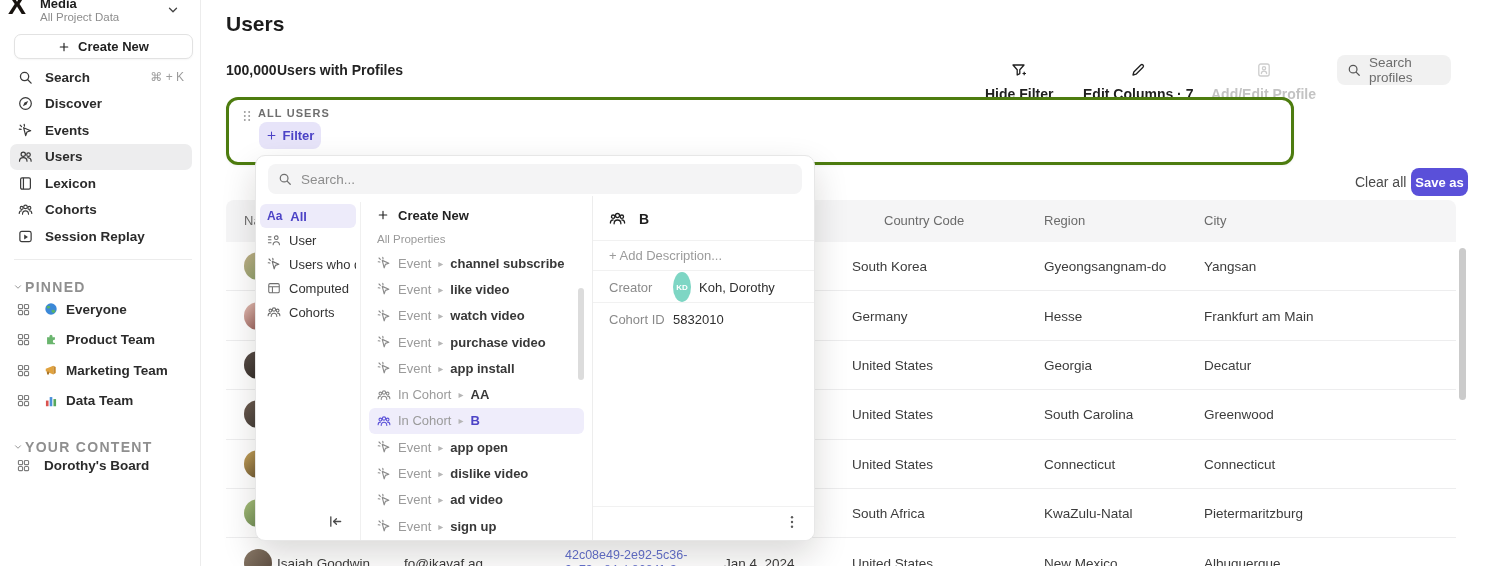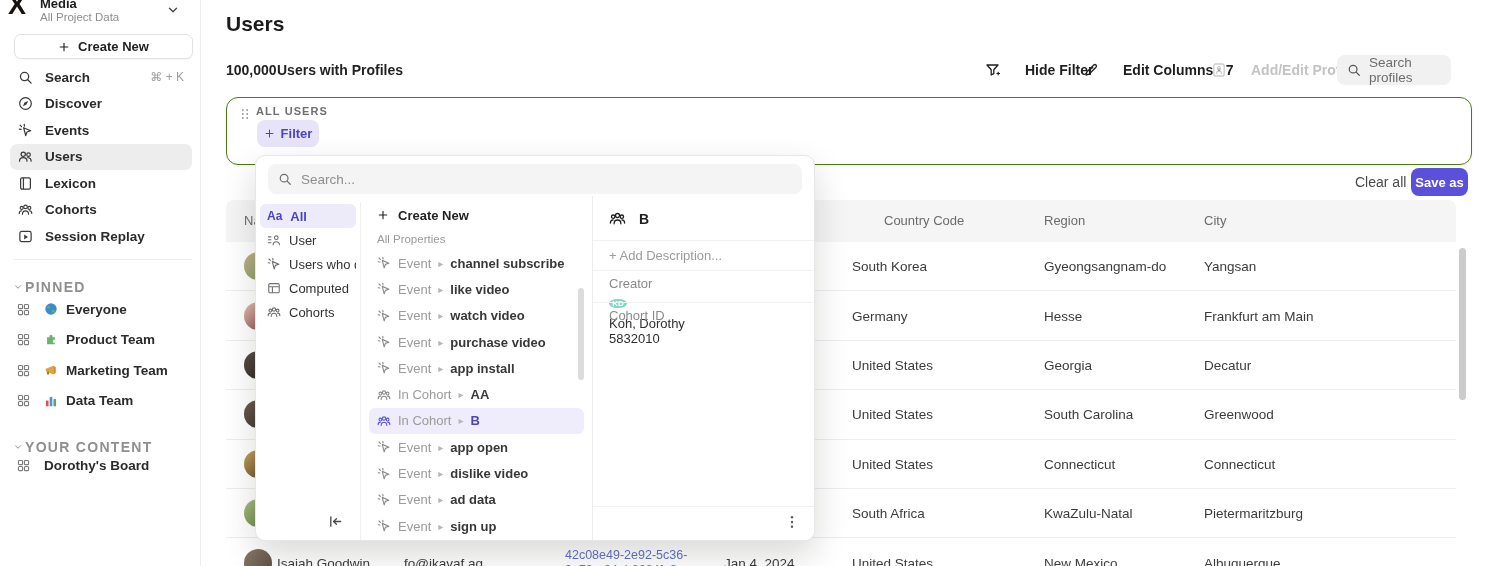--- a/index.html
+++ b/index.html
@@ -28,30 +28,30 @@
     font-size:14px;font-weight:700;letter-spacing:1.3px;color:#8f8f8f;margin-top:8px;}
   .sec-head .ic{color:#8f8f8f;}
   .pin-list{position:absolute;left:10px;right:6px;}
   .pin-item{display:flex;align-items:center;height:30.5px;padding:0 6px;font-size:13.5px;font-weight:600;color:#2b2b2b;gap:8px;}
   .pin-item .board{color:#7d7d7d;margin-right:5px;}
 
   
   .page-title{position:absolute;left:226px;top:12px;font-size:21px;font-weight:700;color:#1c1c1c;}
   .count{position:absolute;left:226px;top:62px;font-size:14px;font-weight:600;color:#232323;}
   .count-label{position:absolute;left:277px;top:62px;font-size:14px;font-weight:600;color:#232323;}
-  .hbtn{position:absolute;top:62px;display:flex;align-items:center;gap:24px;font-size:14px;font-weight:700;color:#1f1f1f;}
+  .hbtn{position:absolute;top:62px;display:flex;align-items:center;gap:8px;font-size:14px;font-weight:700;color:#1f1f1f;flex-direction:column;}
   .hbtn .ic{color:#1f1f1f;}
   .hbtn.disabled{color:#c3c3c3;font-weight:600;}
   .hbtn.disabled .ic{color:#cdcdcd;}
   .search-box{position:absolute;left:1337px;top:55px;width:114px;height:30px;background:#f1f1f1;border-radius:8px;
     display:flex;align-items:center;gap:8px;padding:0 10px;box-sizing:border-box;font-size:13.5px;color:#6d6d6d;}
   .search-box .ic{color:#555;}
 
   
-  .filter-card{position:absolute;left:226px;top:97px;width:1246px;height:68px;background:#fff;border:1px solid #4d7c0f;
+  .filter-card{position:absolute;left:226px;top:97px;width:1068px;height:68px;background:#fff;border:3px solid #4d7c0f;
     border-radius:12px;box-shadow:0 1px 3px rgba(0,0,0,.05);box-sizing:border-box;z-index:2;}
   .drag{position:absolute;left:11px;top:9px;color:#9a9a9a;}
   .group-label{position:absolute;left:29px;top:7px;font-size:11px;font-weight:700;letter-spacing:1.1px;color:#6f6f6f;}
   .btn-filter{position:absolute;left:30px;top:22px;width:62px;height:27px;background:#e7e4f9;color:#4c43c6;
     border-radius:8px;display:flex;align-items:center;justify-content:center;gap:6px;font-size:13px;font-weight:700;}
   .clear-all{position:absolute;left:1355px;top:174px;font-size:14px;color:#4a4a4a;z-index:2;}
   .btn-save{position:absolute;left:1411px;top:168px;width:57px;height:28px;background:#5a50d9;color:#fff;border-radius:8px;
     display:flex;align-items:center;justify-content:center;font-size:13px;font-weight:700;z-index:2;}
 
   
@@ -95,21 +95,21 @@
   .dd-item.selected .iname{color:#4c43c6;}
   .dd-scroll{position:absolute;left:322px;top:132px;width:6px;height:92px;background:#dcdcdc;border-radius:3px;}
   .dd-collapse{position:absolute;left:72px;top:358px;color:#4a4a4a;}
 
   
   .detail{position:absolute;left:336px;top:40px;right:0;bottom:0;border-left:1px solid #ededed;background:#fff;border-radius:0 0 9px 0;}
   .d-head{position:absolute;left:16px;top:14px;display:flex;align-items:center;gap:13px;font-size:14px;font-weight:700;color:#1f1f1f;}
   .d-head .ic{color:#1f1f1f;}
   .d-div{position:absolute;left:0;right:0;border-top:1px solid #f1f1f1;}
   .d-desc{position:absolute;left:16px;top:52px;font-size:13px;color:#9b9b9b;}
-  .d-row{position:absolute;left:16px;right:10px;display:flex;align-items:flex-start;gap:8px;font-size:13px;flex-direction:column;}
+  .d-row{position:absolute;left:16px;right:10px;display:flex;align-items:center;gap:8px;font-size:13px;}
   .d-label{width:56px;color:#8a8a8a;flex:0 0 auto;}
   .d-val{color:#2f2f2f;}
   .kd{width:18px;height:30px;border-radius:50%;background:#7ed6c4;color:#fff;font-size:8px;font-weight:700;
     display:flex;align-items:center;justify-content:center;}
   .d-dots{position:absolute;right:14px;top:318px;color:#5a5a5a;}
 </style>
 </head>
 <body>
 
 <svg width="0" height="0" style="position:absolute">
@@ -689,21 +689,21 @@
         <span class="iname">dislike video</span>
       </div>
       <div class="dd-item">
         <span class="ic">
             <svg class="i" width="14" height="14">
               <use href="#s-event"></use>
             </svg>
           </span>
         <span class="prefix">Event</span>
         <span class="arrow">▸</span>
-        <span class="iname">ad data</span>
+        <span class="iname">ad video</span>
       </div>
       <div class="dd-item">
         <span class="ic">
             <svg class="i" width="14" height="14">
               <use href="#s-event"></use>
             </svg>
           </span>
         <span class="prefix">Event</span>
         <span class="arrow">▸</span>
         <span class="iname">sign up</span>

